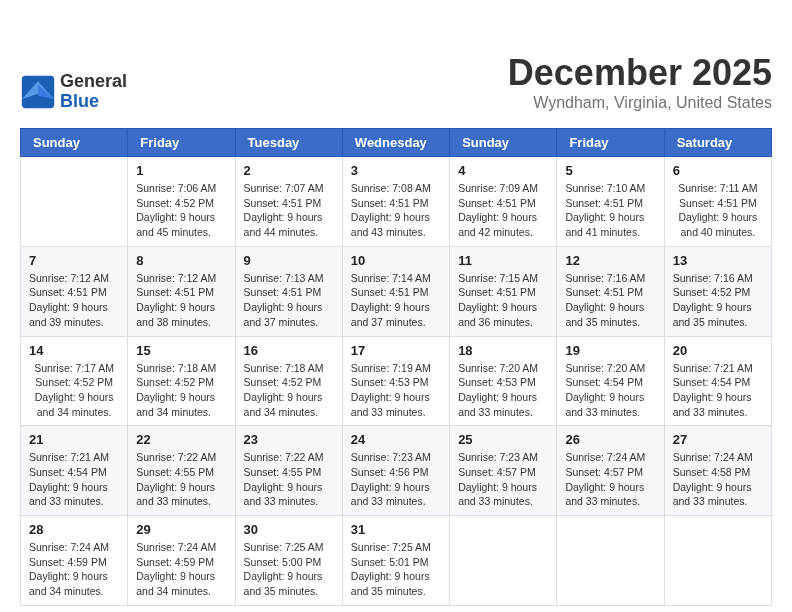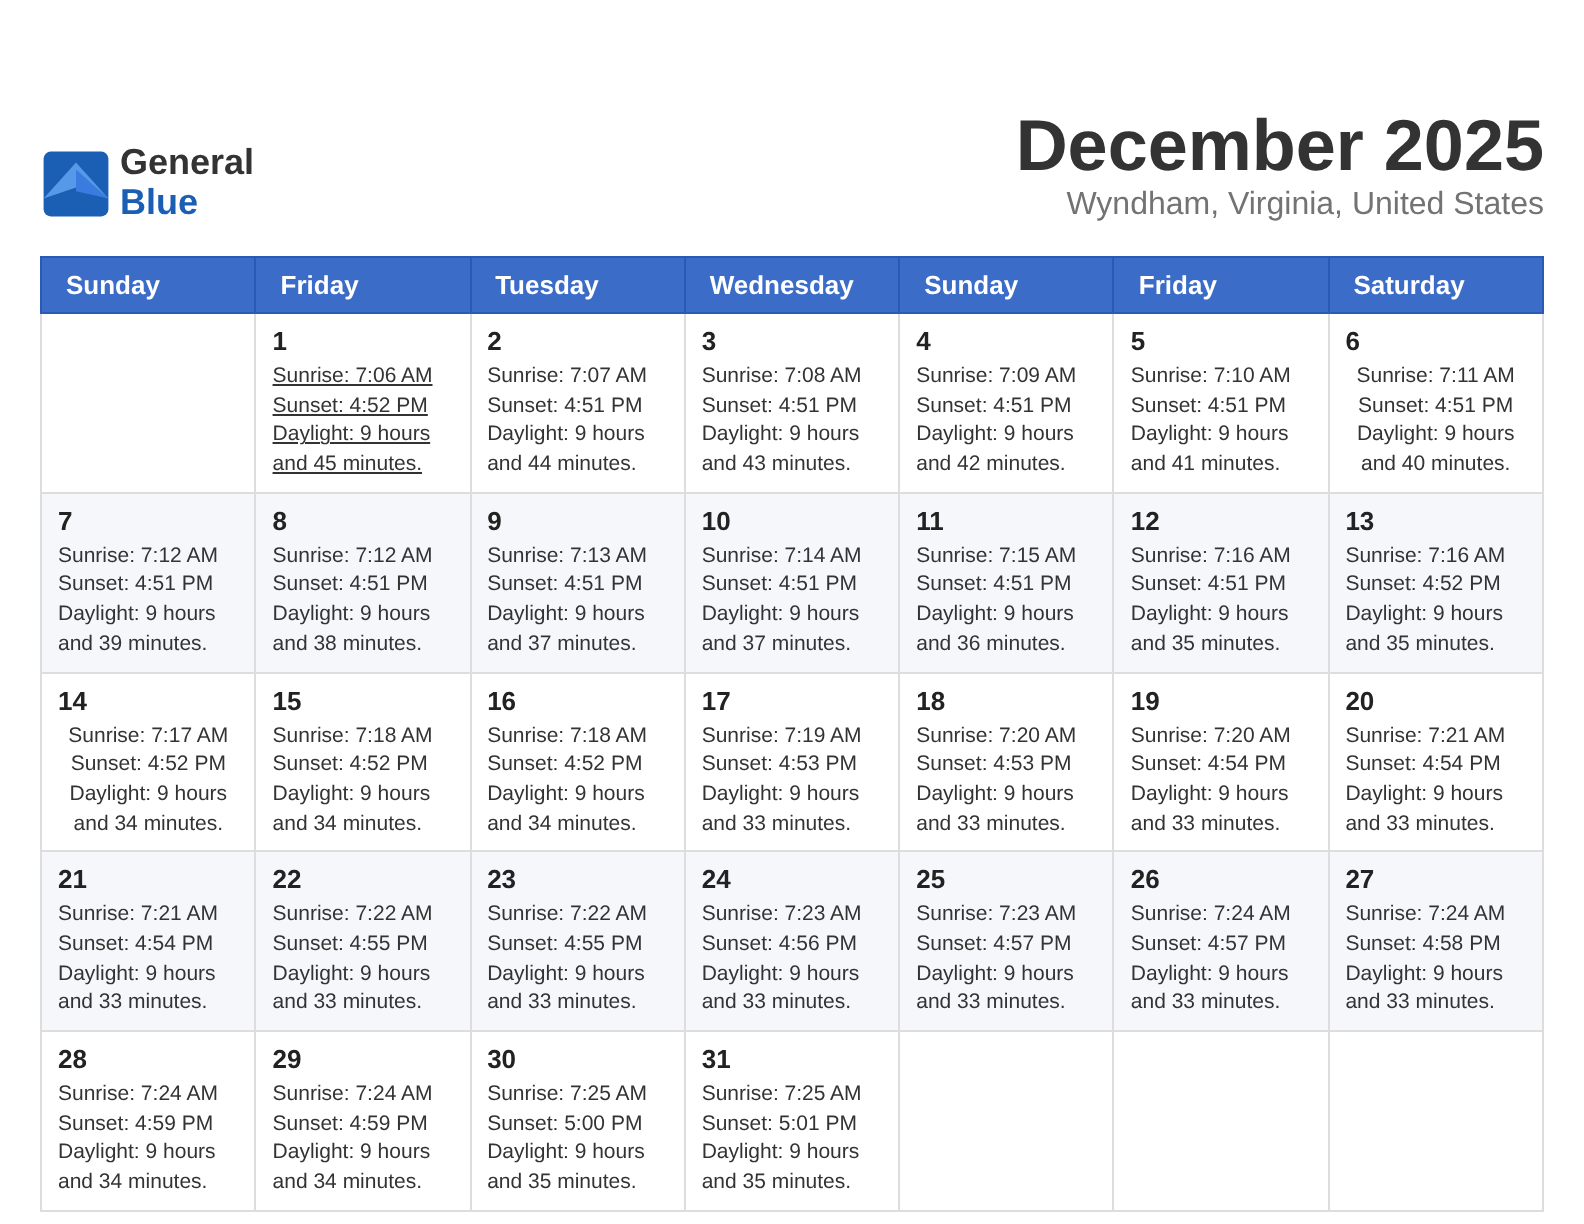--- a/index.html
+++ b/index.html
@@ -120,21 +120,21 @@
         <th>Sunday</th>
         <th>Friday</th>
         <th>Saturday</th>
       </tr>
   </thead>
   <tbody id="calendar-body">
   <tr>
         <td class="empty-cell"></td>
         <td>
           <div class="day-number">1</div>
-          <div class="day-info" style="white-space: pre-line; text-decoration: underline;">Sunrise: 7:06 AM
+          <div class="day-info" style="white-space: pre-line;">Sunrise: 7:06 AM
 Sunset: 4:52 PM
 Daylight: 9 hours
 and 45 minutes.</div>
         </td>
         <td>
           <div class="day-number">2</div>
           <div class="day-info" style="white-space: pre-line;">Sunrise: 7:07 AM
 Sunset: 4:51 PM
 Daylight: 9 hours
 and 44 minutes.</div>

